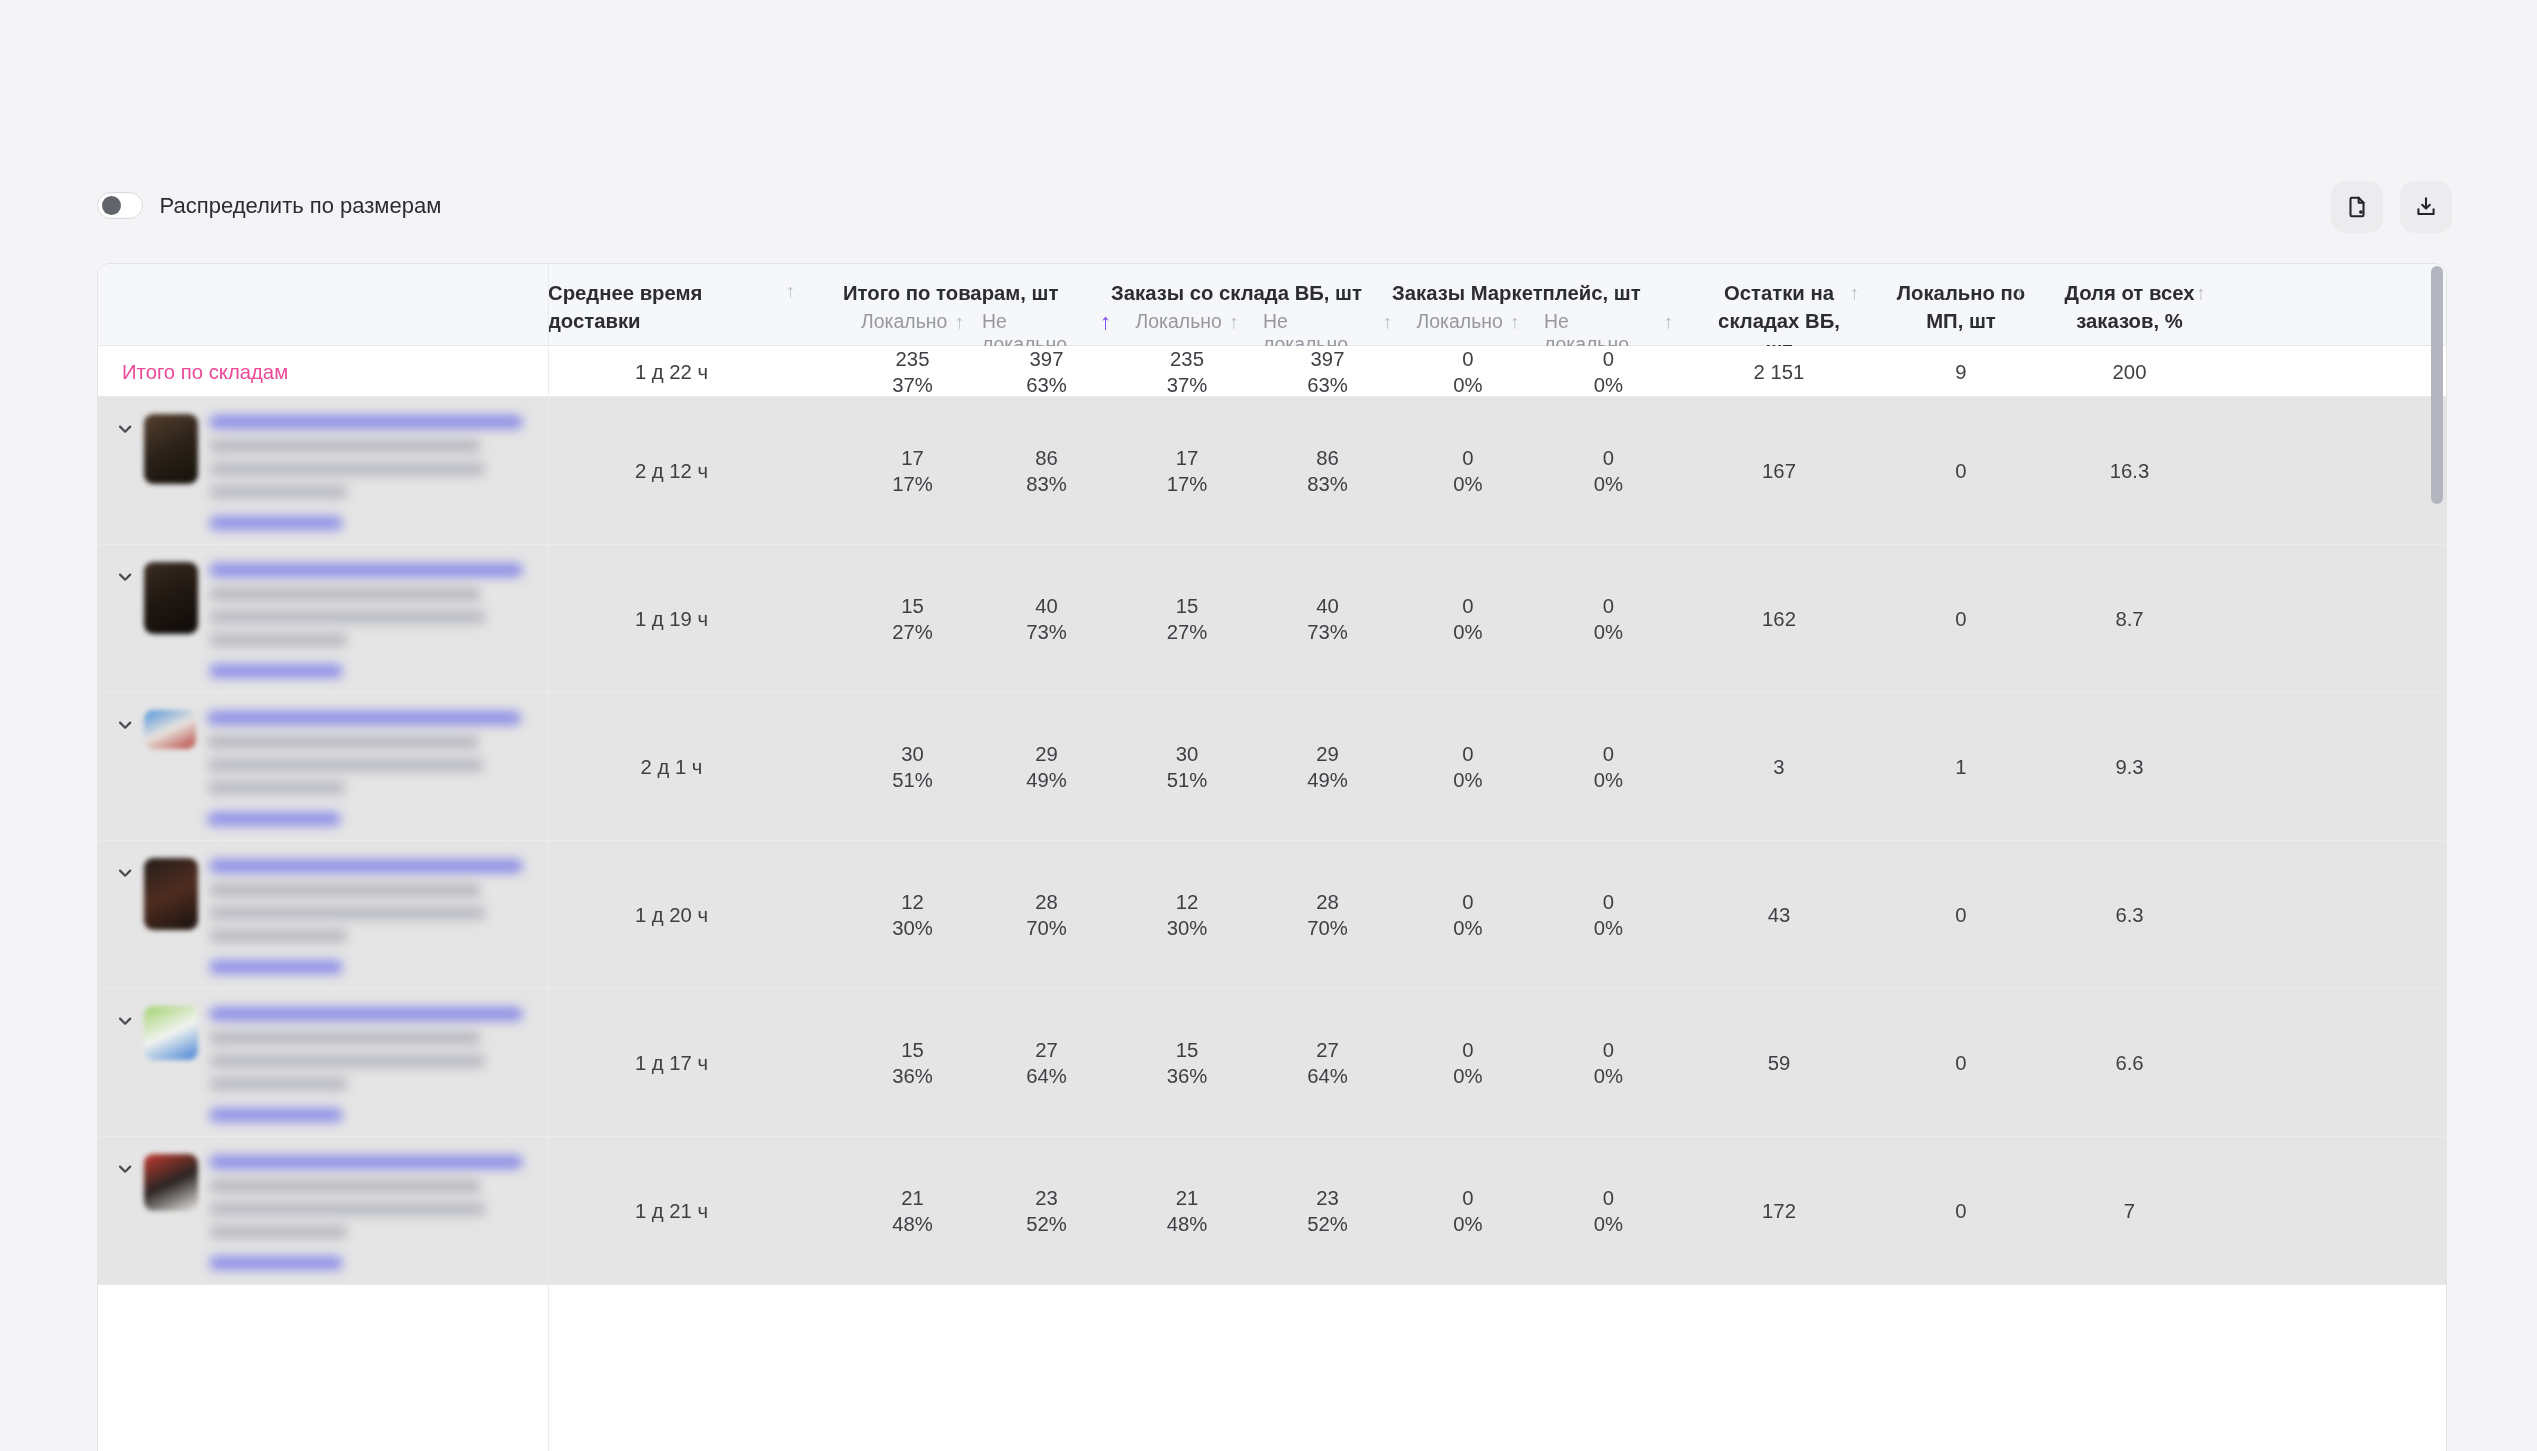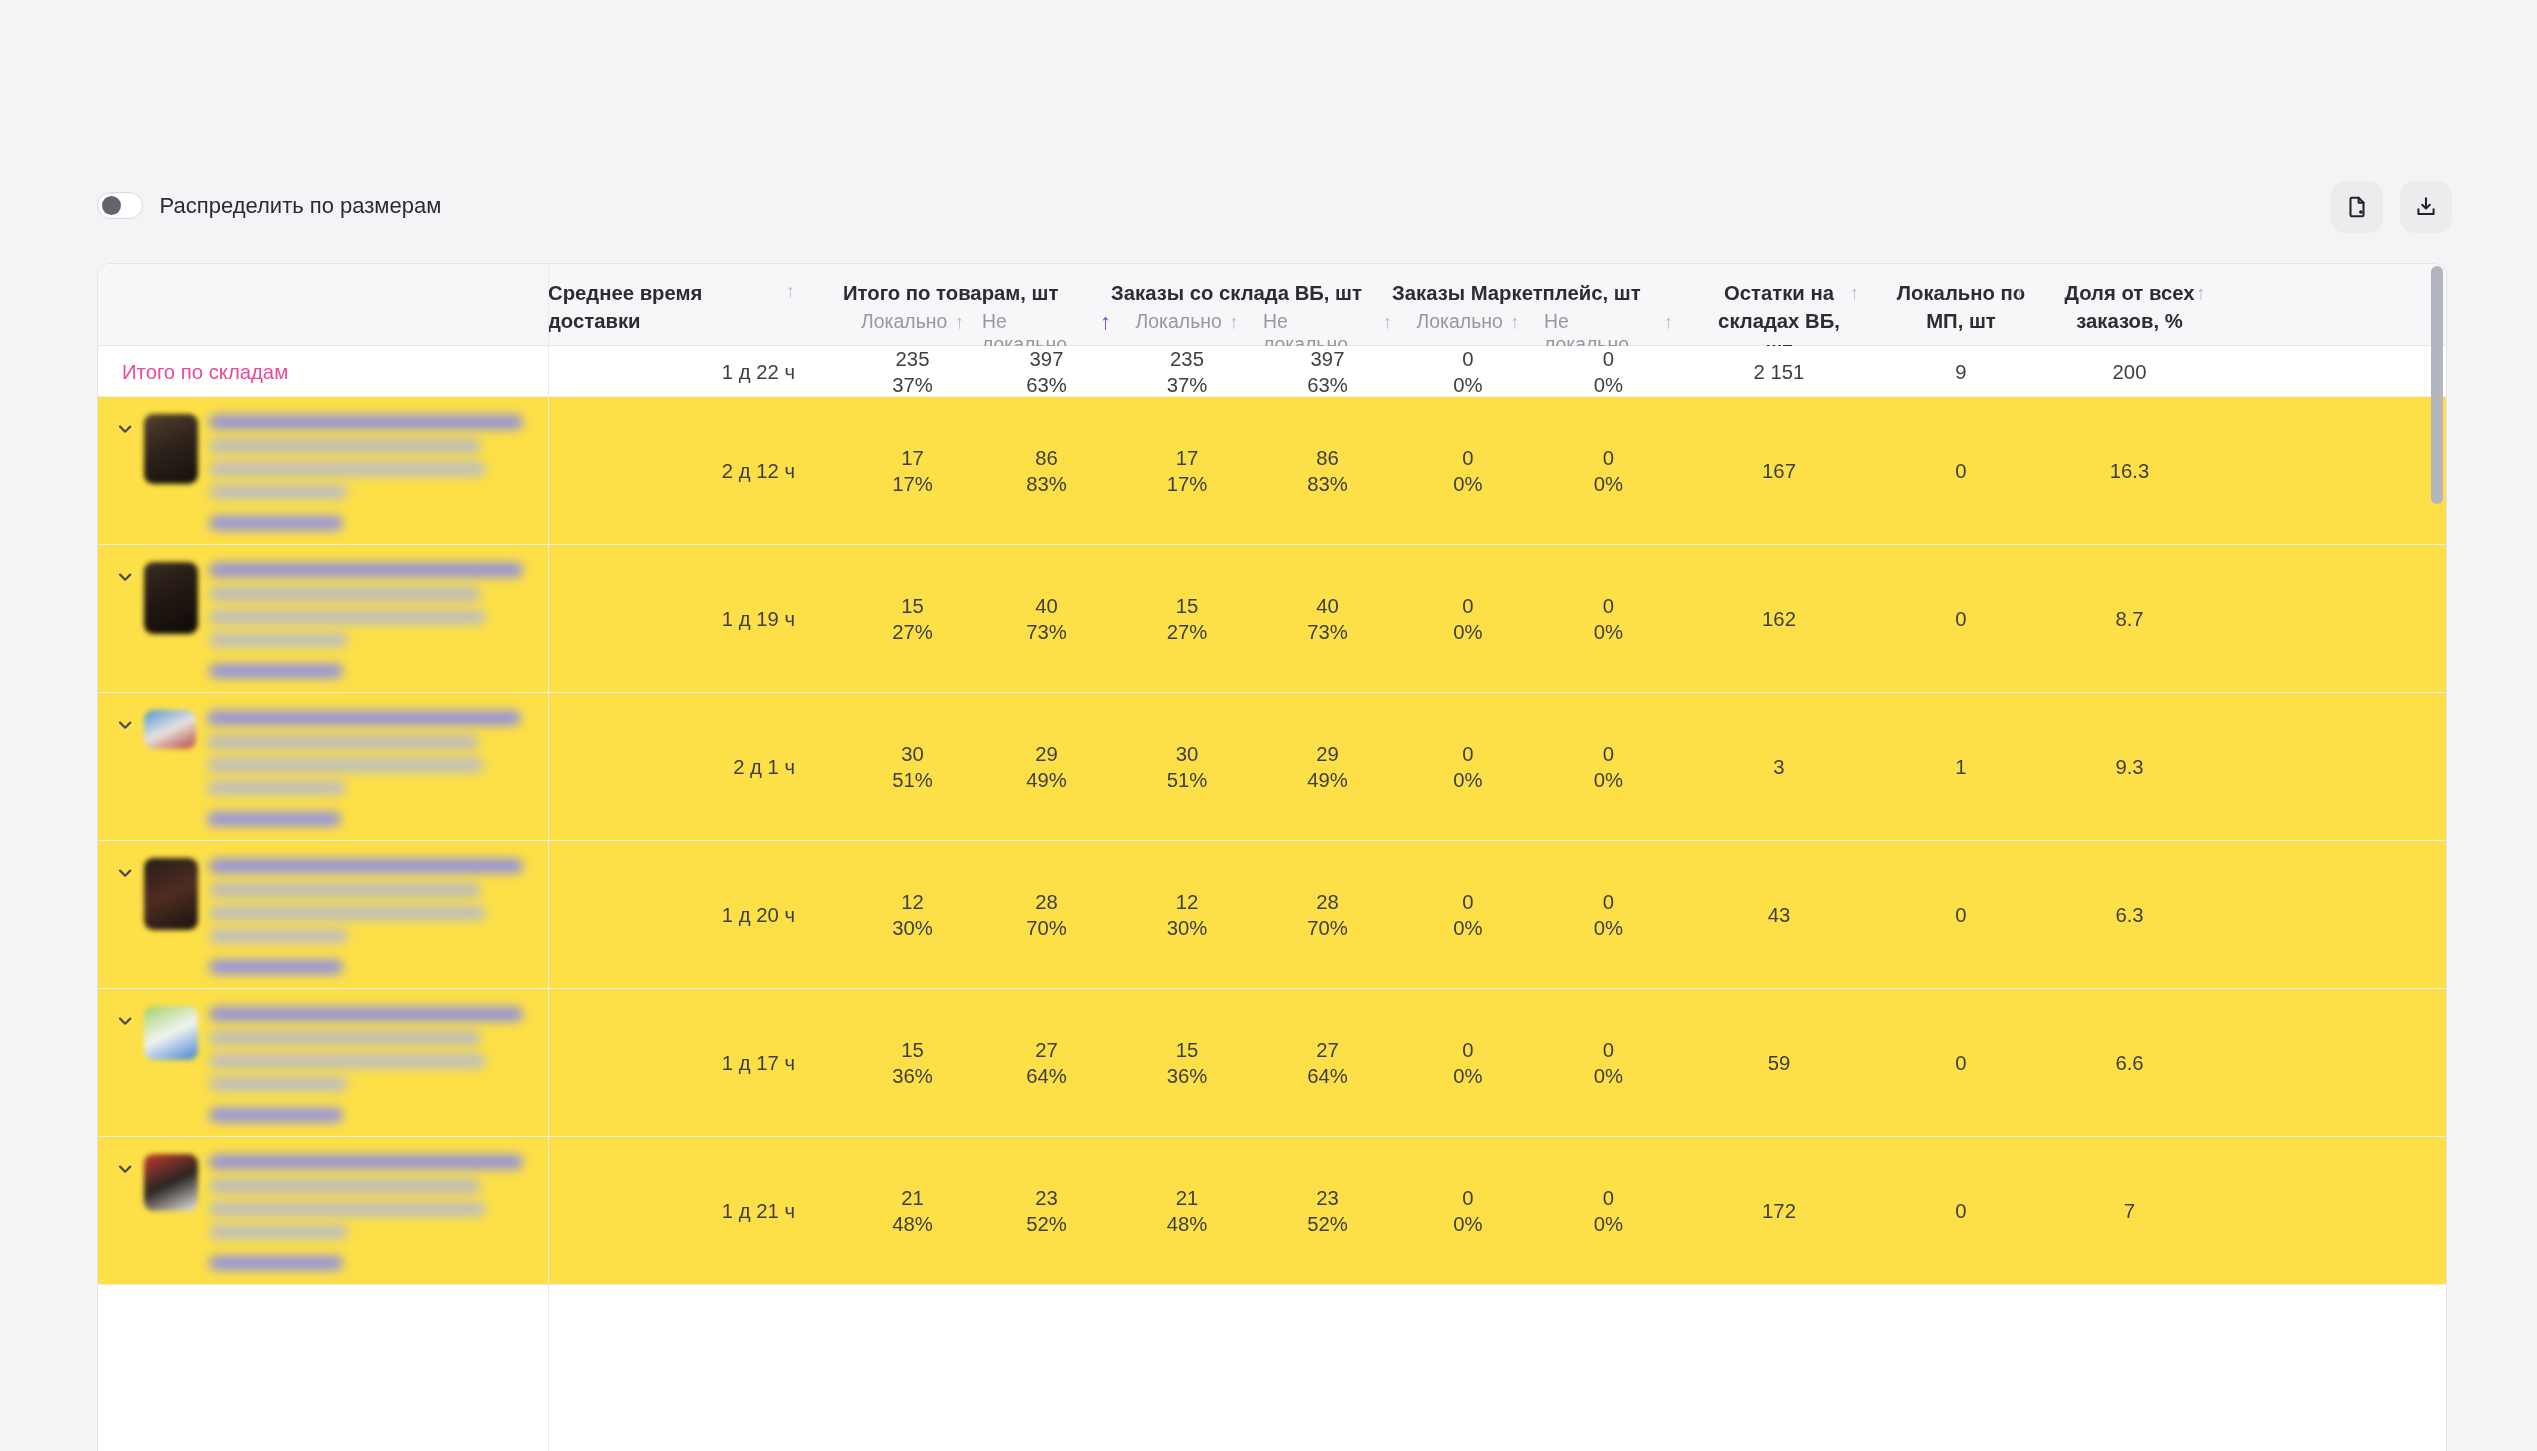--- a/index.html
+++ b/index.html
@@ -39,26 +39,26 @@
   .s1{grid-column:3} .s2{grid-column:4} .s3{grid-column:5} .s4{grid-column:6} .s5{grid-column:7} .s6{grid-column:8}
   .sort { font-size:18.5px; color:#b9bac3; font-weight:600; line-height:24px; }
   .sort.active { color:#8049e8; font-size:22px; font-weight:700; }
 
   
   .totals { height:51px; align-items:center; border-bottom:0.9px solid #eaebee; background:#fff; position:relative; z-index:1; }
   .totals-label { grid-column:1; padding-left:24px; font-size:20.3px; font-weight:500; color:#ec4899; }
 
   
   .v { text-align:center; font-size:20.3px; font-weight:500; color:#3e3f44; line-height:26px; }
-  .v.right { grid-column:2; text-align:right; padding-right:48px; }
+  .v.right { grid-column:2; text-align:center; padding-right:48px; }
   .c3{grid-column:3}.c4{grid-column:4}.c5{grid-column:5}.c6{grid-column:6}.c7{grid-column:7}
   .c8{grid-column:8}.c9{grid-column:9}.c10{grid-column:10}.c11{grid-column:11}
 
   
-  .row { height:148px; border-bottom:0.9px solid #eaebee; align-items:center; background:#fde047; }
+  .row { height:148px; border-bottom:0.9px solid #eaebee; align-items:center; background:#e5e5e5; }
   .pcell { grid-column:1; height:148px; display:flex; align-items:flex-start; padding:16.6px 0 0 14.8px; }
   .chev { width:24px; height:24px; margin-top:3.7px; flex:none; cursor:pointer; display:flex; align-items:center; justify-content:center; }
   .thumb { flex:none; margin-left:7.4px; border-radius:9.2px; filter:blur(2.8px); }
   .ptext { margin-left:11px; padding-top:1.8px; }
   .bar { height:14px; border-radius:7.4px; filter:blur(5.5px); margin-bottom:9.2px; }
   .bar.title { width:314px; background:#8d8ee6; }
   .bar.g1 { width:272px; background:#b9bac2; }
   .bar.g2 { width:277px; background:#bbbcc4; }
   .bar.g3 { width:139px; background:#bbbcc4; }
   .bar.link { width:134px; height:14.8px; background:#8f90e8; margin-top:16.6px; }

